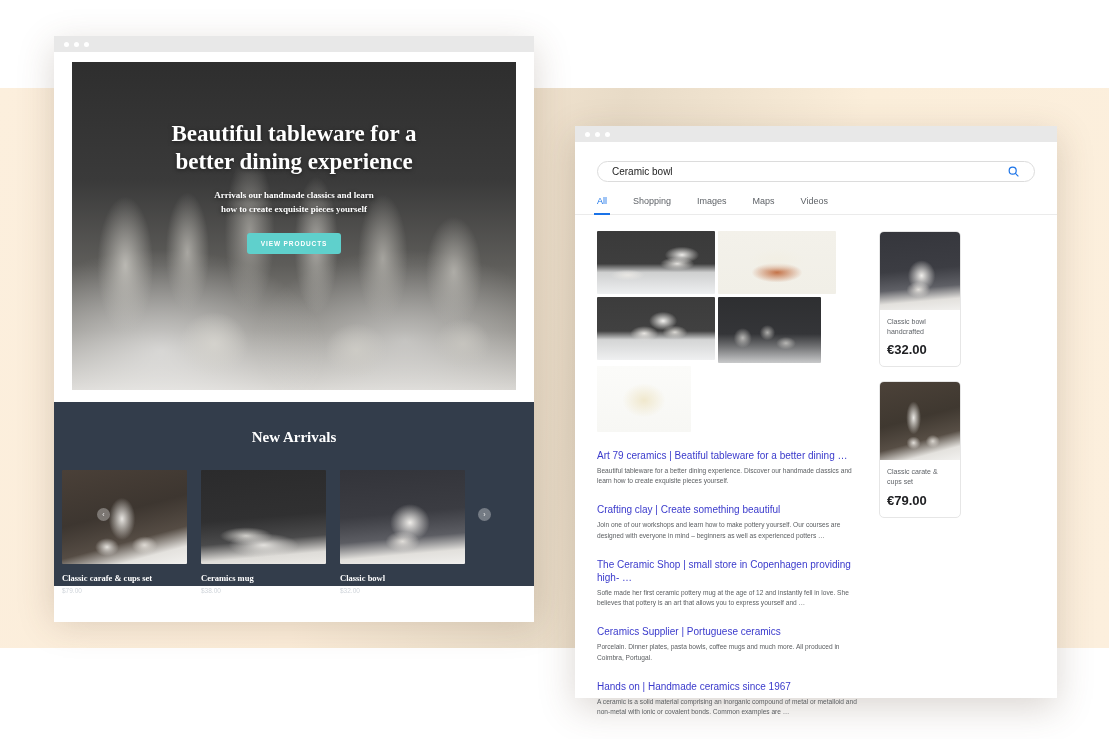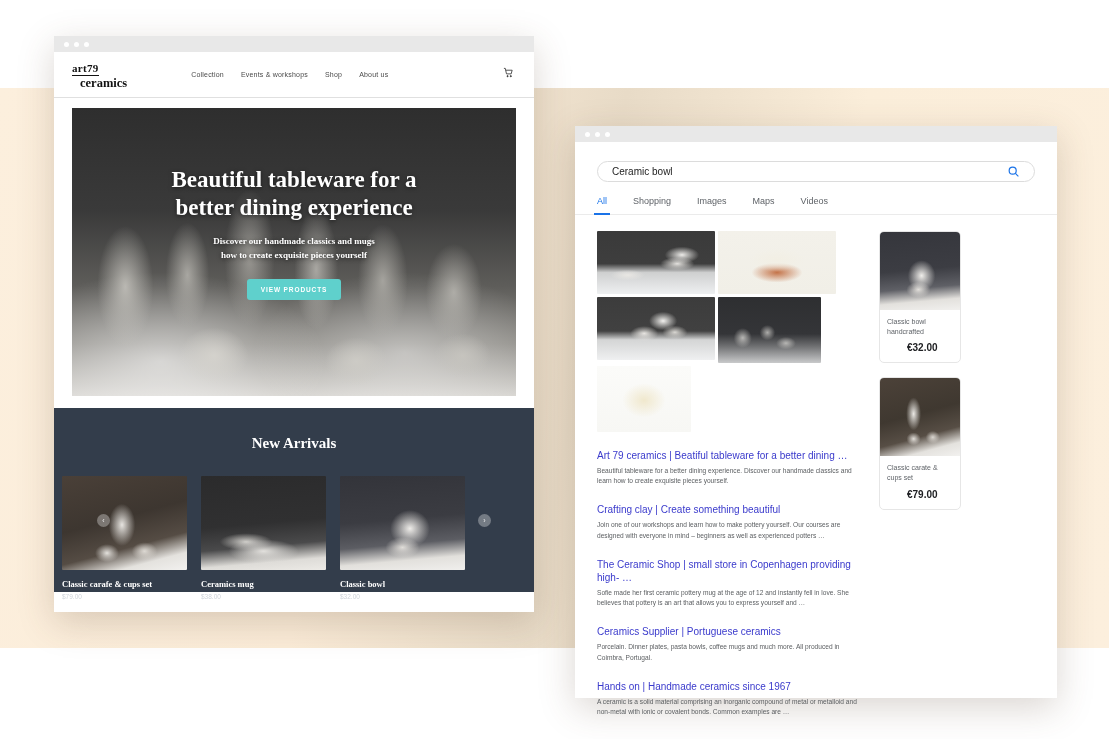--- a/index.html
+++ b/index.html
@@ -34,21 +34,21 @@
     border-bottom:1px solid #e0e0e0; position:relative;
   }
   .logo { font-family:"Liberation Serif", serif; font-weight:bold; line-height:1.0; color:#111; }
   .logo .l1 { font-size:11px; letter-spacing:.3px; border-bottom:1.5px solid #111; display:inline-block; padding-bottom:1px;}
   .logo .l2 { font-size:12.5px; display:block; margin-top:1px; margin-left:8px; }
   .shop-nav { display:flex; gap:17px; margin-left:64px; }
   .shop-nav a { font-size:7px; color:#4a4a4a; text-decoration:none; letter-spacing:.2px; }
   .cart-icon { position:absolute; right:20px; top:12px; color:#333; }
 
   .hero {
-    margin:10px 18px 0 18px; height:288px; position:relative; overflow:hidden;
+    margin:10px 18px 0 18px; height:328px; position:relative; overflow:hidden;
     background:
       radial-gradient(ellipse 60% 50% at 20% 88%, rgba(255,255,255,.55), rgba(255,255,255,0) 62%),
       radial-gradient(ellipse 55% 45% at 75% 85%, rgba(255,255,255,.42), rgba(255,255,255,0) 62%),
       linear-gradient(180deg,#2e2e2e 0%,#3a3a3a 36%,#5e5d5a 62%,#8f8d88 82%,#d8d6d2 100%);
   }
   .hero::before{
     content:""; position:absolute; inset:0;
     background:
       radial-gradient(ellipse 9% 30% at 12% 62%, rgba(200,198,192,.85), rgba(200,198,192,0) 70%),
       radial-gradient(ellipse 7% 26% at 26% 58%, rgba(188,186,180,.8), rgba(188,186,180,0) 70%),
@@ -174,65 +174,46 @@
       radial-gradient(ellipse 26% 30% at 52% 56%, rgba(246,244,240,.97), rgba(246,244,240,0) 66%),
       radial-gradient(ellipse 22% 15% at 48% 74%, rgba(232,229,224,.95), rgba(232,229,224,0) 68%),
       linear-gradient(175deg,#35363c 0%,#3c3d43 48%,#5f6066 70%,#e3e1dd 86%,#f1f0ee 100%); }
   .sim2 { background:
       radial-gradient(ellipse 14% 32% at 42% 46%, rgba(242,240,236,.96), rgba(242,240,236,0) 66%),
       radial-gradient(ellipse 13% 12% at 42% 78%, rgba(234,231,226,.95), rgba(234,231,226,0) 68%),
       radial-gradient(ellipse 13% 12% at 66% 76%, rgba(222,218,212,.95), rgba(222,218,212,0) 68%),
       linear-gradient(165deg,#4c4239 0%,#3f3830 46%,#574e45 70%,#e4e2de 86%,#f2f1ef 100%); }
   .s-body { padding:7px 7px 9px 7px; }
   .s-name { font-size:7px; color:#5f6368; line-height:1.45; }
-  .s-price { font-size:10px; color:#202124; font-weight:bold; margin-top:5px;margin-left:20px; }
+  .s-price { font-size:13px; color:#202124; font-weight:bold; margin-top:5px; }
 </style>
 </head>
 <body>
 
 <div id="stage">
 
   <div class="bg-band"></div>
 
   <div class="window" id="shop-window">
     <div class="chrome">
       <span class="dot"></span>
       <span class="dot"></span>
       <span class="dot"></span>
     </div>
     <div class="shop-body">
 
-      <div class="shop-header">
-        <div class="logo">
-          <span class="l1">art79</span>
-          <span class="l2">ceramics</span>
-        </div>
-        <nav class="shop-nav">
-          <a href="#">Collection</a>
-          <a href="#">Events &amp; workshops</a>
-          <a href="#">Shop</a>
-          <a href="#">About us</a>
-        </nav>
-        <span class="cart-icon">
-          <svg width="11" height="11" viewBox="0 0 24 24" fill="none" stroke="#333" stroke-width="1.8">
-            <path d="M2 3h3l2.6 12h10.2l2.2-8H6"></path>
-            <circle cx="10" cy="20" r="1.3" fill="#333"></circle>
-            <circle cx="17" cy="20" r="1.3" fill="#333"></circle>
-          </svg>
-        </span>
-      </div>
 
       <div class="hero">
         <div class="hero-inner">
           <h1>
             <span>Beautiful tableware for a</span><br>
             <span>better dining experience</span>
           </h1>
           <p>
-            <span>Discover our handmade classics and mugs</span><br>
+            <span>Arrivals our handmade classics and learn</span><br>
             <span>how to create exquisite pieces yourself</span>
           </p>
           <button class="hero-btn">VIEW PRODUCTS</button>
         </div>
       </div>
 
       <div class="arrivals">
         <h2>New Arrivals</h2>
         <button class="carousel-btn carousel-prev">‹</button>
         <button class="carousel-btn carousel-next">›</button>

